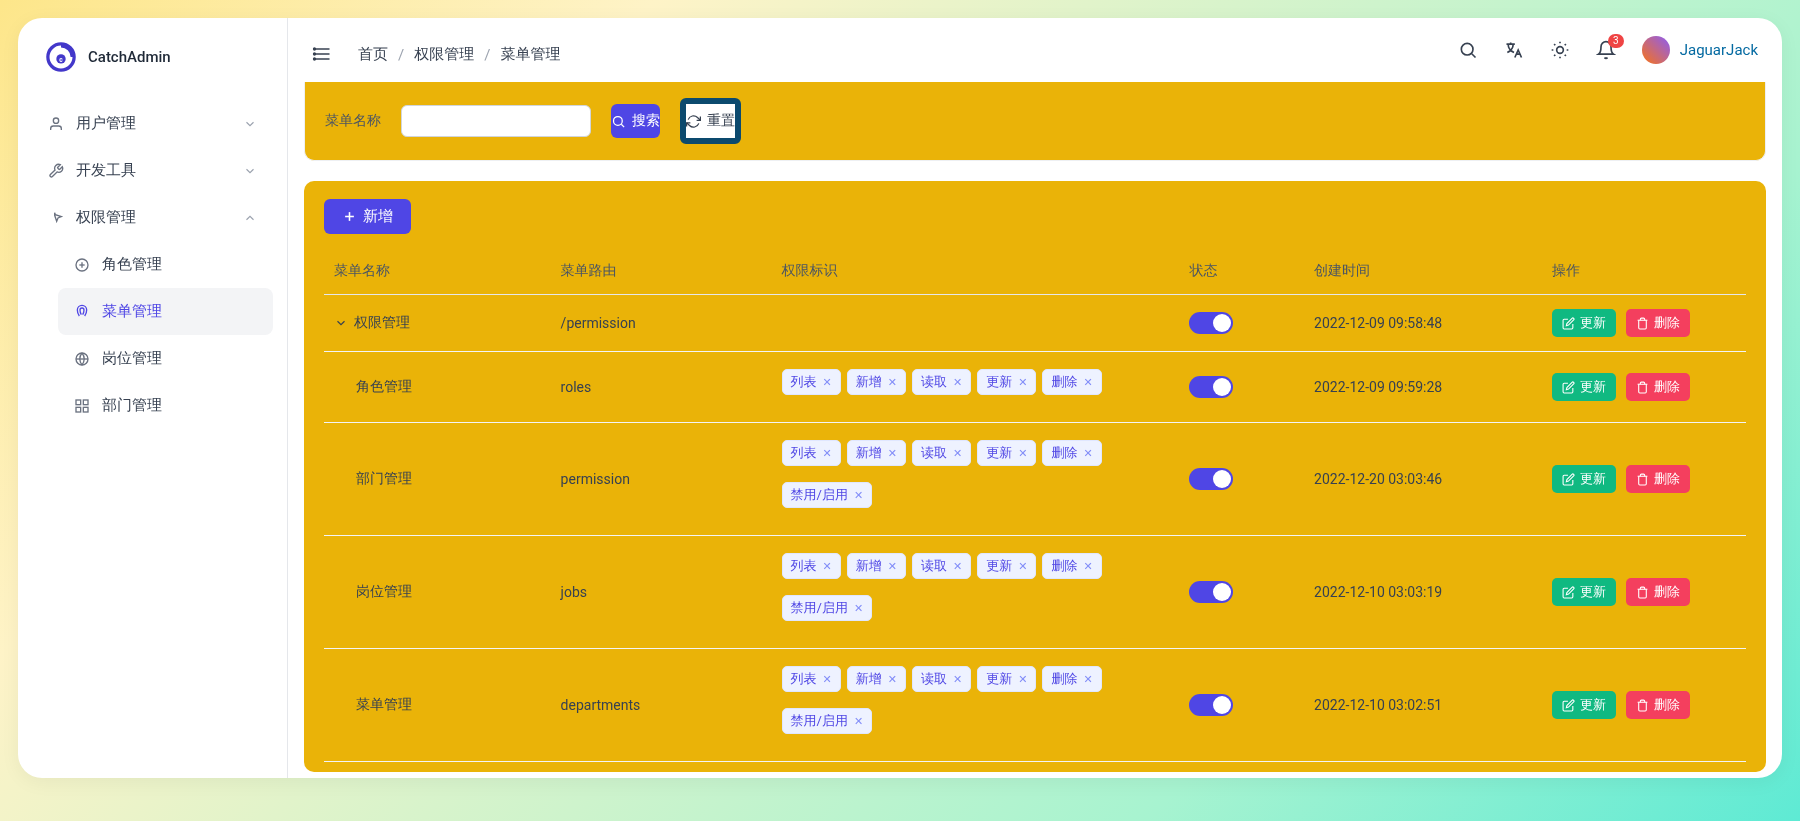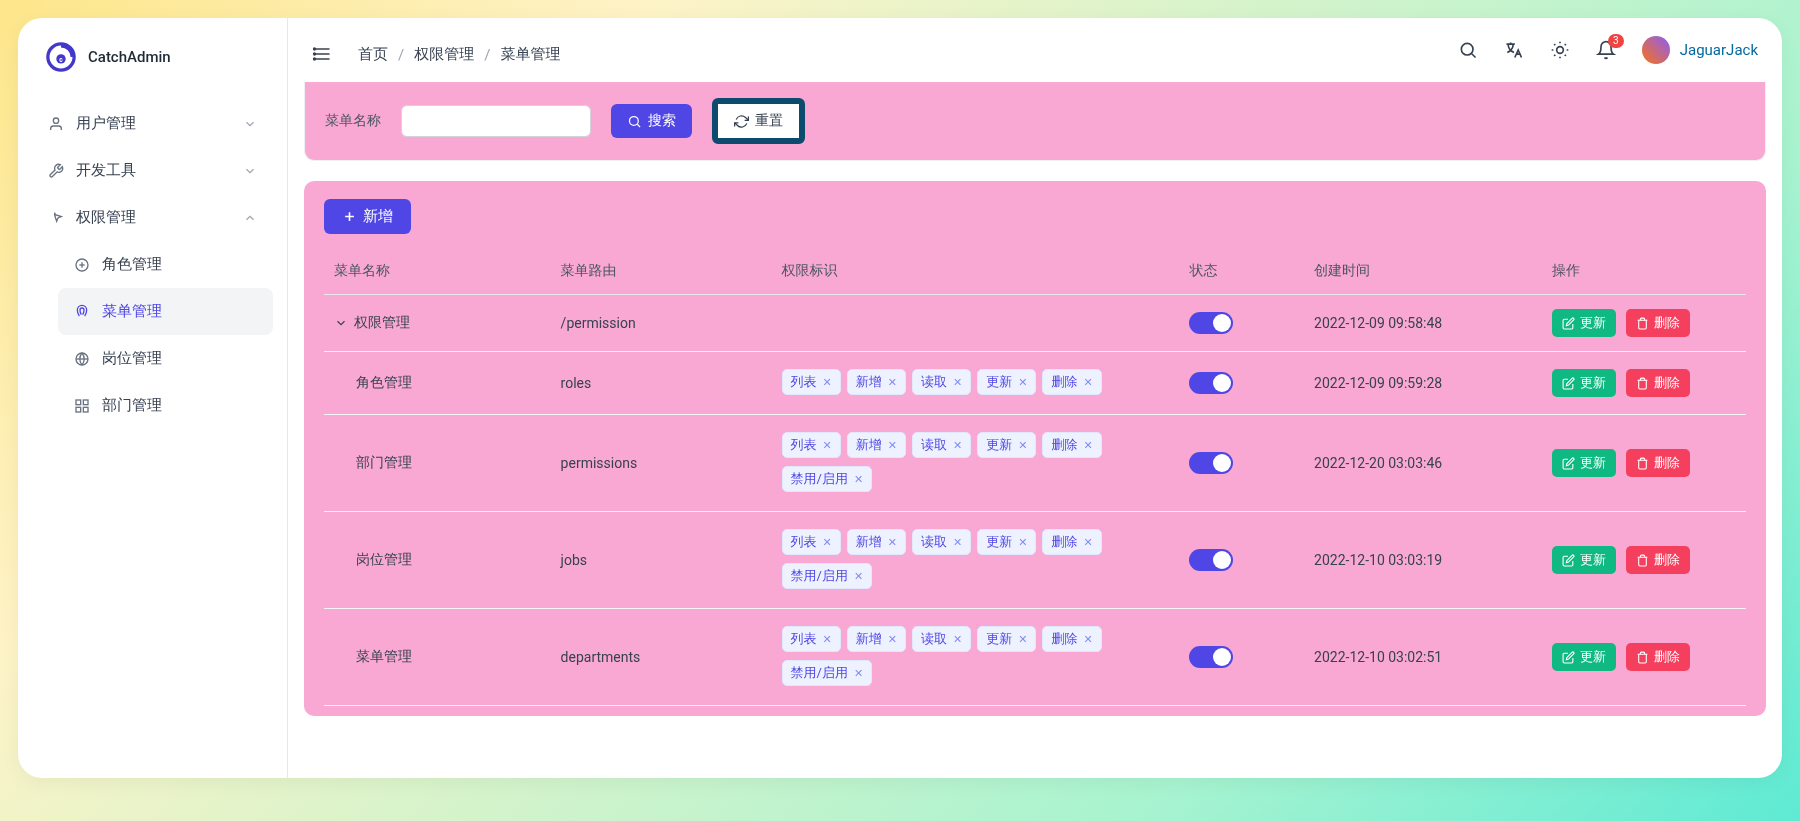--- a/index.html
+++ b/index.html
@@ -22,45 +22,45 @@
 .menu-toggle{width:20px;height:20px;cursor:pointer;color:#374151}
 .crumbs{display:flex;align-items:center;gap:10px;font-size:15px;color:#374151}
 .crumb-sep{color:#9ca3af}
 .topbar-right{margin-left:auto;display:flex;align-items:center;gap:26px}
 .top-icon{width:20px;height:20px;cursor:pointer;color:#374151;position:relative}
 .badge{position:absolute;top:-6px;right:-8px;background:#ef4444;color:#fff;border-radius:10px;font-size:10px;padding:1px 5px;line-height:1.2}
 .avatar{width:28px;height:28px;border-radius:50%;background:linear-gradient(45deg,#f97316,#8b5cf6)}
 .username{font-size:15px;color:#0369a1}
 .user-area{display:flex;align-items:center;gap:10px;cursor:pointer}
 .content{padding:0 16px 20px;overflow:auto;flex:1}
-.panel{background:#f9a8d4;border-radius:10px}
+.panel{background:#eab308;border-radius:10px}
 .search-panel{border:1px solid #eef0f3;padding:16px 20px;display:flex;align-items:center;gap:20px;margin-bottom:20px;border-top:none;border-radius:0 0 10px 10px}
 .field-label{font-size:14px;color:#4b5563}
 .text-input{border:1px solid #d1d5db;border-radius:6px;padding:7px 10px;font-size:14px;width:190px}
-.btn{display:inline-flex;align-items:center;gap:6px;border-radius:6px;padding:8px 16px;font-size:14px;cursor:pointer;border:none}
+.btn{display:inline-flex;align-items:center;gap:6px;border-radius:6px;padding:8px 0;font-size:14px;cursor:pointer;border:none}
 .btn-primary{background:#4f46e5;color:#fff}
 .btn-outline{background:#fff;border:6px solid #0c4a6e;color:#374151}
 .btn-add{background:#4f46e5;color:#fff;padding:8px 18px;font-size:15px}
 .btn-sm{padding:5px 10px;font-size:13px;border-radius:5px;gap:5px}
 .btn-green{background:#10b981;color:#fff}
 .btn-red{background:#f43f5e;color:#fff}
 .table-panel{padding:18px 20px 10px}
 .add-row{margin-bottom:14px}
 table{width:100%;border-collapse:collapse}
 th{text-align:left;padding:14px 10px;font-size:14px;font-weight:500;color:#4b5563;border-bottom:1px solid #e5e7eb}
 td{padding:14px 10px;font-size:14px;color:#374151;border-bottom:1px solid #f3f4f6;vertical-align:middle}
 .col-name{width:200px}
 .col-route{width:195px}
 .col-perm{width:360px}
 .col-status{width:110px}
 .col-time{width:210px}
 .col-actions{width:180px}
 .row-toggle{display:inline-flex;align-items:center;gap:6px;cursor:pointer}
 .name-indent-1{padding-left:32px}
-.tag{display:inline-flex;align-items:center;gap:6px;background:#eef2ff;color:#4f46e5;border:1px solid #e0e7ff;border-radius:5px;padding:3px 8px;font-size:13px;margin:3px 6px 5px 0;cursor:pointer}
+.tag{display:inline-flex;align-items:center;gap:6px;background:#eef2ff;color:#4f46e5;border:1px solid #e0e7ff;border-radius:5px;padding:3px 8px;font-size:13px;margin:3px 6px 13px 0;cursor:pointer}
 .tag .x{font-size:11px;color:#818cf8}
 .switch{width:44px;height:22px;background:#4f46e5;border-radius:11px;position:relative;cursor:pointer}
 .switch::after{content:"";position:absolute;right:2px;top:2px;width:18px;height:18px;background:#fff;border-radius:50%}
 .actions-cell{display:flex;gap:10px}
 svg{display:block}
 </style>
 </head>
 <body>
 
 <div class="app">
@@ -327,21 +327,21 @@
                         <polyline points="3 6 5 6 21 6"></polyline>
                         <path d="M19 6v14a2 2 0 01-2 2H7a2 2 0 01-2-2V6m3 0V4a2 2 0 012-2h4a2 2 0 012 2v2"></path>
                       </svg>
                       <span>删除</span>
                     </button>
                   </div>
                 </td>
               </tr>
               <tr>
                 <td class="name-indent-1">部门管理</td>
-                <td>permissions</td>
+                <td>permission</td>
                 <td><span class="tag">
                     <span>列表</span>
                     <span class="x">✕</span>
                   </span><span class="tag">
                     <span>新增</span>
                     <span class="x">✕</span>
                   </span><span class="tag">
                     <span>读取</span>
                     <span class="x">✕</span>
                   </span><span class="tag">

